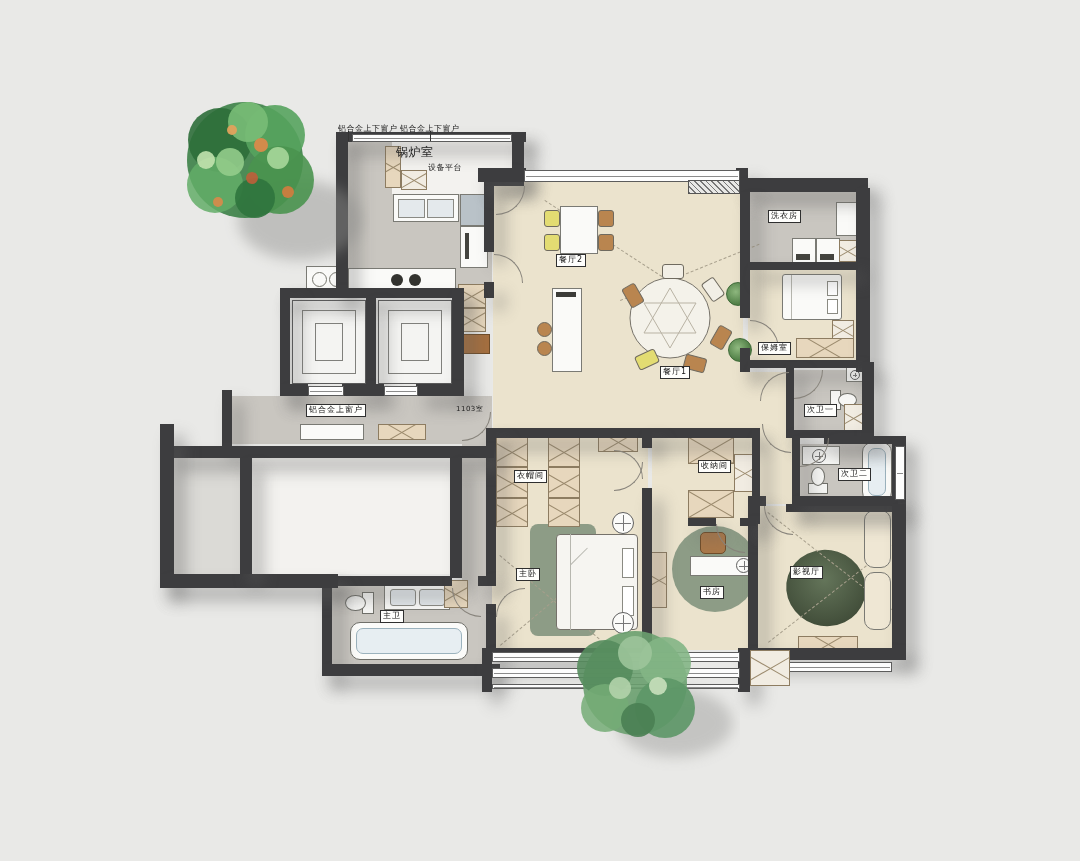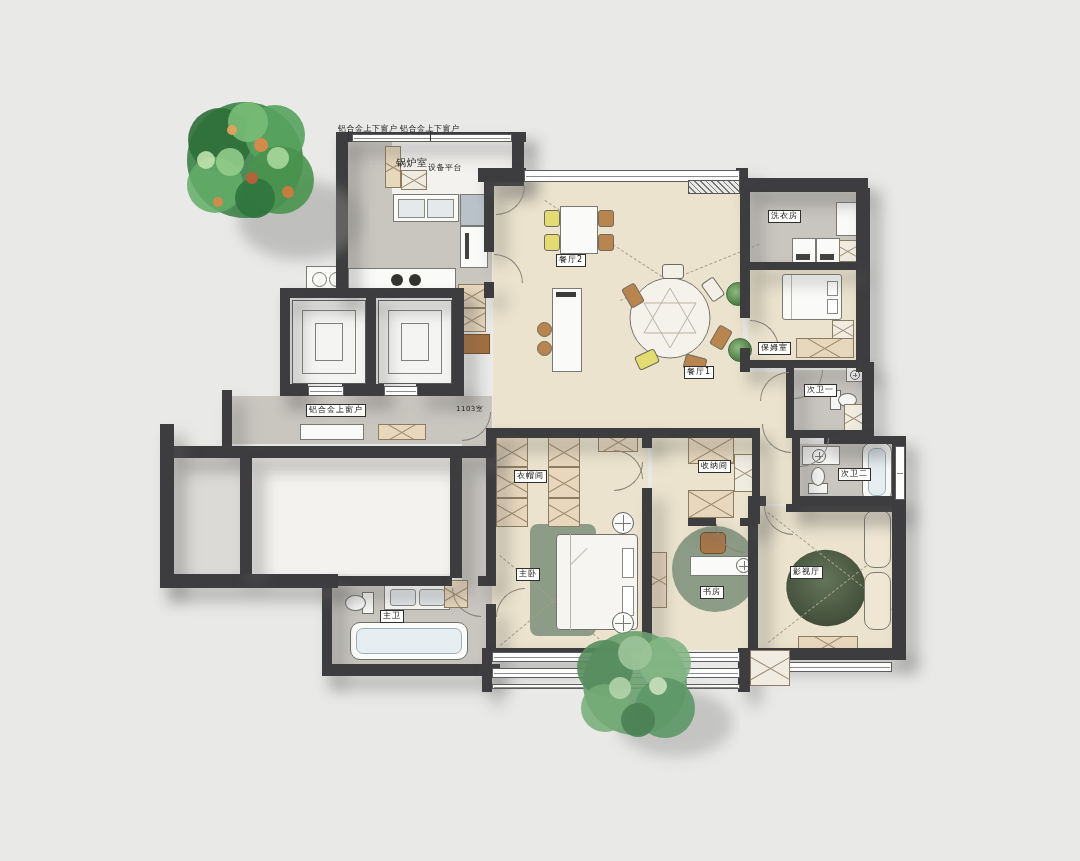--- a/index.html
+++ b/index.html
@@ -187,21 +187,21 @@
     <circle cx="42" cy="42" r="40" fill="#f4f2ea" stroke="#77736a"></circle>
     <polygon points="42,12 68,57 16,57" fill="none" stroke="#b9b3a4"></polygon>
     <polygon points="42,72 16,27 68,27" fill="none" stroke="#b9b3a4"></polygon>
   </svg>
   <div class="chair cW" style="left:662px;top:264px;width:20px;height:13px"></div>
   <div class="chair cW" style="left:702px;top:282px;width:20px;height:13px;transform:rotate(55deg)"></div>
   <div class="chair cB" style="left:710px;top:330px;width:20px;height:13px;transform:rotate(-60deg)"></div>
   <div class="chair cB" style="left:684px;top:356px;width:20px;height:13px;transform:rotate(15deg)"></div>
   <div class="chair cY" style="left:636px;top:352px;width:20px;height:13px;transform:rotate(-25deg)"></div>
   <div class="chair cB" style="left:622px;top:288px;width:20px;height:13px;transform:rotate(60deg)"></div>
-  <div class="chip" style="left:684px;top:366px">餐厅1</div>
+  <div class="chip" style="left:660px;top:366px">餐厅1</div>
 
   <div class="plant" style="left:726px;top:282px;width:22px;height:22px"></div>
   <div class="plant" style="left:728px;top:338px;width:22px;height:22px"></div>
 
   <div class="chip" style="left:768px;top:210px">洗衣房</div>
   <div class="wbox" style="left:792px;top:238px;width:22px;height:24px">
       <div class="a" style="left:3px;bottom:3px;width:14px;height:6px;background:#44443f"></div>
     </div>
   <div class="wbox" style="left:816px;top:238px;width:22px;height:24px">
       <div class="a" style="left:3px;bottom:3px;width:14px;height:6px;background:#44443f"></div>
@@ -212,21 +212,21 @@
   <div class="wbox" style="left:782px;top:274px;width:58px;height:44px;border-radius:3px">
     <div class="a" style="right:3px;top:6px;width:9px;height:13px;border:1px solid #8a8a82;background:#fff"></div>
     <div class="a" style="right:3px;top:24px;width:9px;height:13px;border:1px solid #8a8a82;background:#fff"></div>
     <div class="a" style="left:8px;top:0;width:1px;height:44px;border-left:1px solid #b7b7af"></div>
   </div>
   <div class="xbox xw" style="left:832px;top:320px;width:20px;height:18px"></div>
   <div class="xbox" style="left:796px;top:338px;width:56px;height:18px"></div>
   <div class="chip" style="left:758px;top:342px">保姆室</div>
   <div class="door" style="left:750px;top:320px;transform:rotate(90deg)"></div>
 
-  <div class="chip" style="left:804px;top:384px">次卫一</div>
+  <div class="chip" style="left:804px;top:404px">次卫一</div>
   <div class="wc" style="left:834px;top:388px;width:18px;height:26px;transform:rotate(-90deg)"></div>
   <div class="wbox" style="left:846px;top:366px;width:15px;height:14px">
       <div class="knob" style="left:3px;top:3px;width:8px;height:8px"></div>
     </div>
   <div class="xbox xw" style="left:844px;top:404px;width:17px;height:25px"></div>
   <div class="door" style="left:794px;top:370px;transform:rotate(180deg)"></div>
 
   <div class="chip" style="left:838px;top:468px">次卫二</div>
   <div class="wbox" style="left:802px;top:446px;width:36px;height:17px">
       <div class="knob" style="left:9px;top:2px;width:12px;height:12px"></div>
@@ -296,21 +296,21 @@
   <div class="chip" style="left:306px;top:404px">铝合金上窗户</div>
   <div class="wbox" style="left:300px;top:424px;width:62px;height:14px"></div>
   <div class="xbox" style="left:378px;top:424px;width:46px;height:14px"></div>
   <div class="note" style="left:456px;top:404px;font-size:7px">1103室</div>
   <div class="door" style="left:462px;top:412px;transform:rotate(180deg)"></div>
 
   <div class="note" style="left:338px;top:123px">铝合金上下窗户</div>
   <div class="note" style="left:400px;top:123px">铝合金上下窗户</div>
   <div class="a" style="left:348px;top:131px;width:1px;height:10px;background:#333;z-index:31"></div>
   <div class="a" style="left:430px;top:131px;width:1px;height:10px;background:#333;z-index:31"></div>
-  <div class="note" style="left:396px;top:156px;font-size:10px">锅炉室</div>
+  <div class="note" style="left:396px;top:144px;font-size:12px">锅炉室</div>
   <div class="note" style="left:428px;top:162px">设备平台</div>
 
   <svg width="210" height="220" viewBox="0 0 210 220" style="left:160px;top:70px;z-index:40">
     <defs>
         <filter id="b1" x="-40%" y="-40%" width="180%" height="180%">
           <feGaussianBlur stdDeviation="7"></feGaussianBlur>
         </filter>
       </defs>
     <ellipse cx="140" cy="150" rx="62" ry="40" fill="#8e8e8c" opacity="0.45" filter="url(#b1)"></ellipse>
     <circle cx="85" cy="90" r="58" fill="#3c8147" opacity="0.9"></circle>

